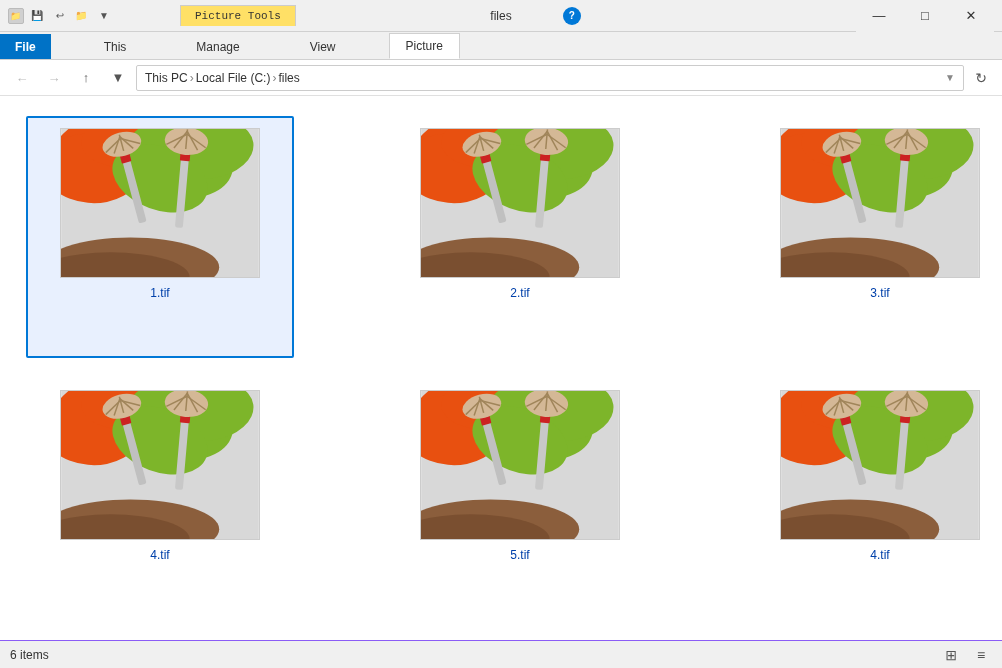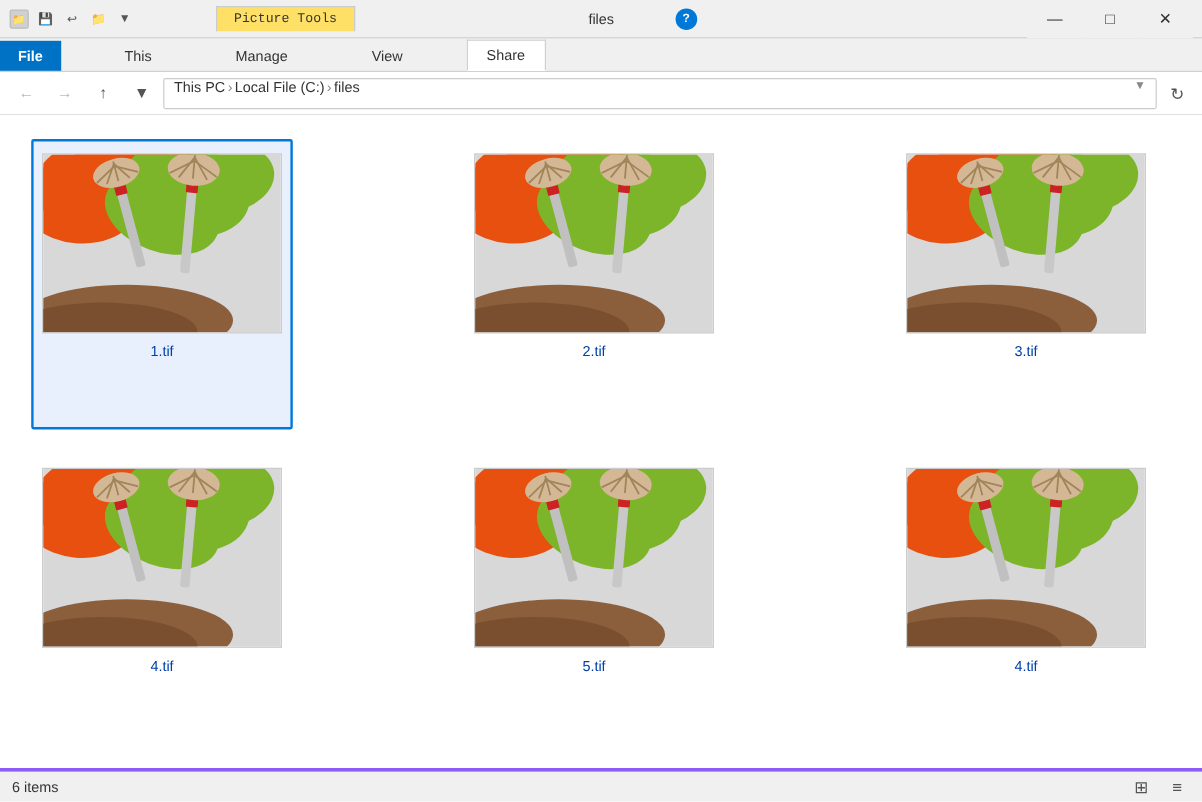--- a/index.html
+++ b/index.html
@@ -109,21 +109,21 @@
       color: #555;
       border-radius: 2px;
     }
     .nav-btn.disabled { color: #bbb; cursor: default; }
     .address-bar {
       flex: 1;
       height: 26px;
       border: 1px solid #ccc;
       border-radius: 2px;
       display: flex;
-      align-items: flex-start;
+      align-items: center;
       padding: 0 8px;
       background: #fff;
       font-size: 12px;
       color: #333;
       cursor: text;
     }
     .address-separator {
       color: #888;
       margin: 0 2px;
     }
@@ -166,21 +166,21 @@
     .files-grid {
       display: grid;
       grid-template-columns: repeat(3, 300px);
       gap: 20px 60px;
       padding: 10px;
     }
     .file-item {
       display: flex;
       flex-direction: column;
       align-items: center;
-      width: 218px;
+      width: 268px;
       padding: 10px;
       border: 2px solid transparent;
       cursor: pointer;
       border-radius: 2px;
     }
     .file-item.selected {
       border: 2px solid #0078d7;
       background: #e8f0fe;
     }
     .file-thumbnail {
@@ -201,21 +201,21 @@
     
     .brush-svg {
       width: 100%;
       height: 100%;
     }
 
     
     .status-bar {
       height: 28px;
       background: #f0f0f0;
-      border-top: 3px solid #8b5cf6;
+      border-top: 1px solid #8b5cf6;
       display: flex;
       align-items: center;
       padding: 0 10px;
       font-size: 12px;
       color: #333;
       justify-content: space-between;
     }
     .status-right {
       display: flex;
       gap: 8px;
@@ -267,21 +267,21 @@
     <button class="win-btn">□</button>
     <button class="win-btn close">✕</button>
   </div>
 </div>
 
 <div class="ribbon-tabs">
   <div class="ribbon-tab file-tab">File</div>
   <div class="ribbon-tab">This</div>
   <div class="ribbon-tab">Manage</div>
   <div class="ribbon-tab">View</div>
-  <div class="ribbon-tab active">Share</div>
+  <div class="ribbon-tab active">Picture</div>
 </div>
 
 <div class="nav-bar">
   <button class="nav-btn disabled">←</button>
   <button class="nav-btn disabled">→</button>
   <button class="nav-btn">↑</button>
   <button class="nav-btn">▼</button>
 
   <div class="address-bar">
     <span>This PC</span>

